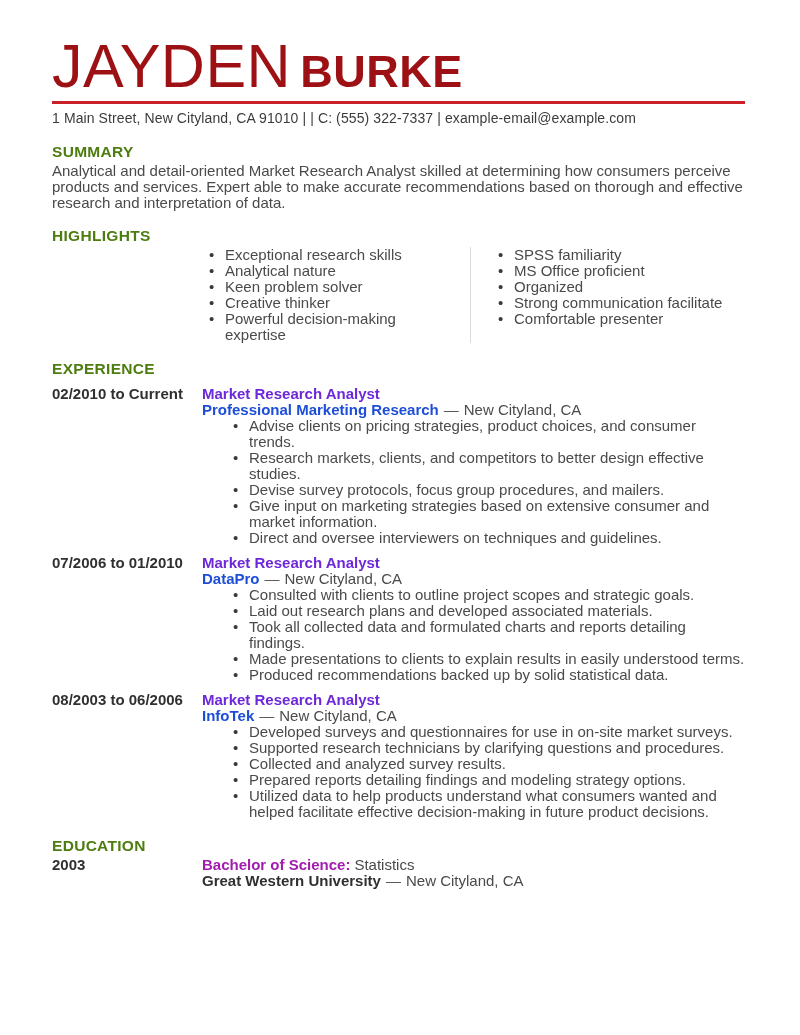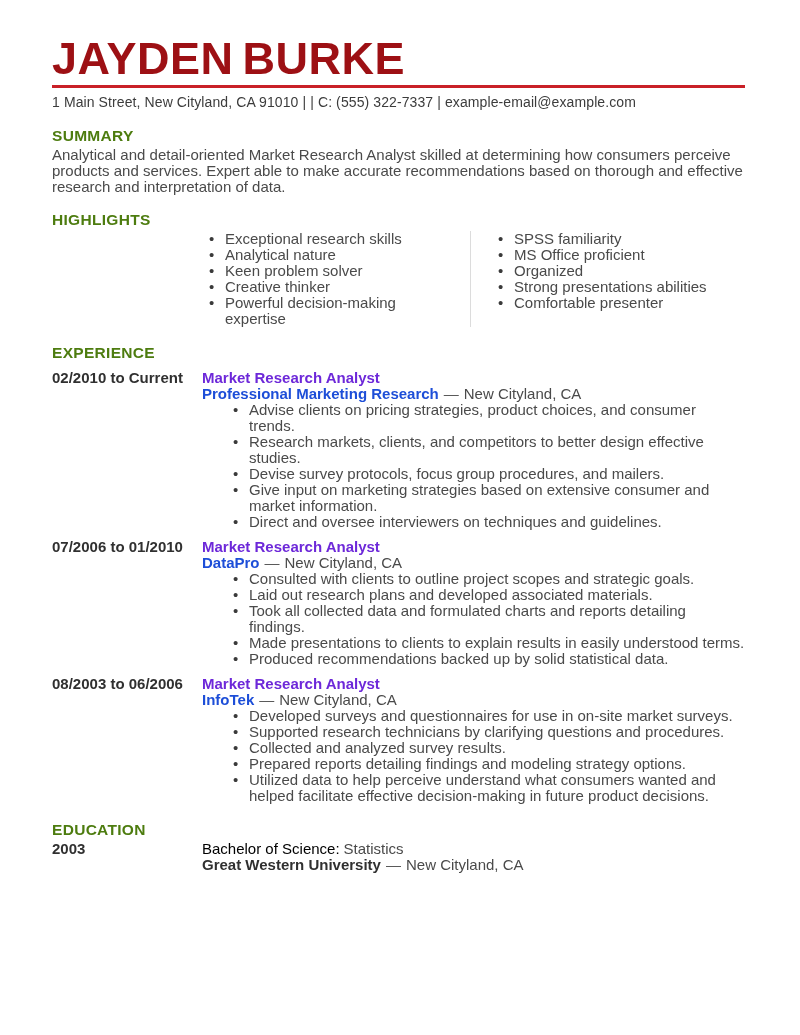--- a/index.html
+++ b/index.html
@@ -9,21 +9,21 @@
     background: #ffffff;
     box-sizing: border-box;
     padding: 36px 55px 0 52px;
     font-family: "Liberation Sans", sans-serif;
     color: #4a4a4a;
     overflow: hidden;
   }
 
   
   .name-line { line-height: 1; white-space: nowrap; letter-spacing: 0.5px; }
-  .name-first { font-size: 45px; font-weight: 700; color: #9d1014; }
+  .name-first { font-size: 61px; font-weight: 400; color: #9d1014; }
   .name-last  { font-size: 45px; font-weight: 800; color: #9d1014; margin-left: 9px; }
   .header-rule { height: 3px; background: #c92027; margin-top: 4px; width: 693px; }
   .contact-line { margin-top: 6px; font-size: 14px; color: #3c3c3c; letter-spacing: 0.1px; }
 
   
   .section-heading {
     color: #4d7c0f;
     font-weight: 700;
     font-size: 15.5px;
     letter-spacing: 0.3px;
@@ -84,21 +84,21 @@
   .edu-row { display: flex; margin-top: 3px; }
   .edu-year {
     width: 150px;
     flex-shrink: 0;
     font-weight: 700;
     font-size: 15px;
     line-height: 16px;
     color: #303030;
   }
   .edu-main { flex: 1; font-size: 15px; line-height: 16px; }
-  .degree-label { font-weight: 400; color: #000000; }
+  .degree-label { font-weight: 700; color: #a21caf; }
   .degree-field { margin-left: 4px; }
   .school-name { font-weight: 700; color: #303030; }
 </style>
 </head>
 <body>
 
 <div class="page">
 
   <div class="name-line">
     <span class="name-first">JAYDEN</span><span class="name-last">BURKE</span>
@@ -118,21 +118,21 @@
         <li>Keen problem solver</li>
         <li>Creative thinker</li>
         <li>Powerful decision-making expertise</li>
       </ul>
     </div>
     <div class="hl-col2">
       <ul class="bullet-list">
         <li>SPSS familiarity</li>
         <li>MS Office proficient</li>
         <li>Organized</li>
-        <li>Strong presentations abilities</li>
+        <li>Strong communication facilitate</li>
         <li>Comfortable presenter</li>
       </ul>
     </div>
   </div>
 
   <div class="section-heading">EXPERIENCE</div>
 
   <div class="entry">
     <div class="entry-dates">02/2010 to Current</div>
     <div class="entry-main">
@@ -172,21 +172,21 @@
     <div class="entry-main">
       <div class="entry-title">Market Research Analyst</div>
       <div class="company-line">
         <span class="company-name">InfoTek</span><span class="dash-separator">—</span><span class="location-text">New Cityland, CA</span>
       </div>
       <ul class="bullet-list">
         <li>Developed surveys and questionnaires for use in on-site market surveys.</li>
         <li>Supported research technicians by clarifying questions and procedures.</li>
         <li>Collected and analyzed survey results.</li>
         <li>Prepared reports detailing findings and modeling strategy options.</li>
-        <li>Utilized data to help perceive understand what consumers wanted and helped facilitate effective decision-making in future product decisions.</li>
+        <li>Utilized data to help products understand what consumers wanted and helped facilitate effective decision-making in future product decisions.</li>
       </ul>
     </div>
   </div>
 
   <div class="section-heading">EDUCATION</div>
   <div class="edu-row">
     <div class="edu-year">2003</div>
     <div class="edu-main">
       <div class="degree-line">
         <span class="degree-label">Bachelor of Science:</span><span class="degree-field">Statistics</span>

